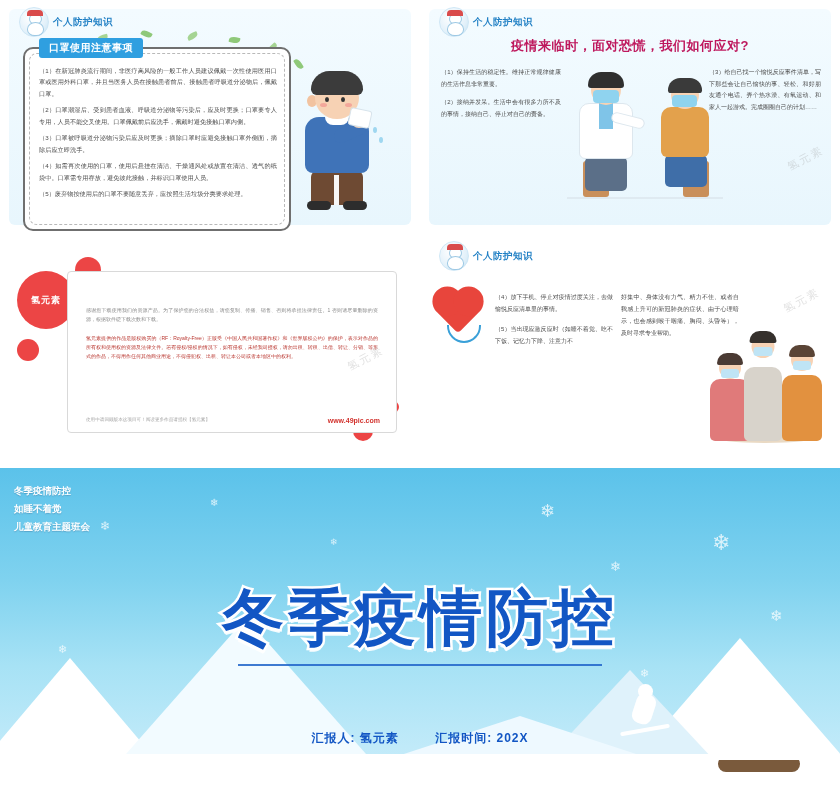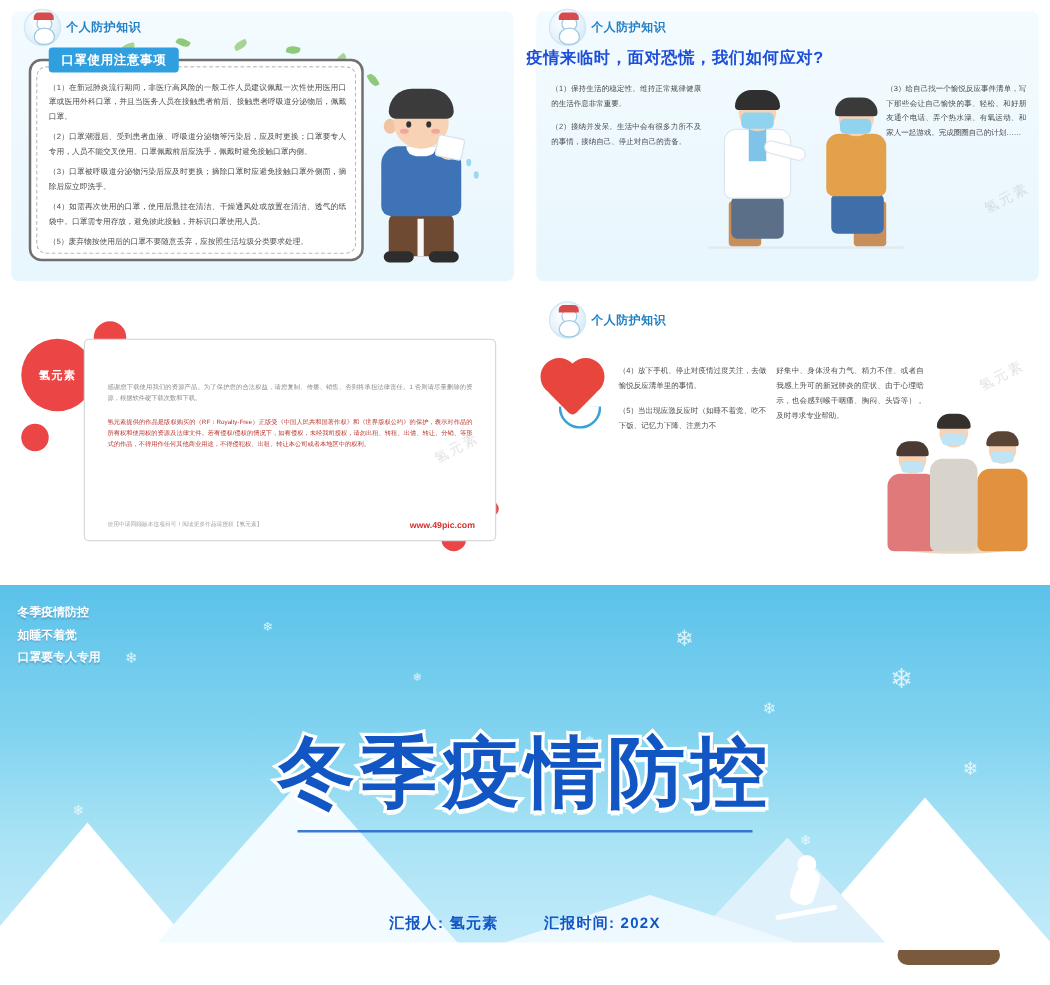--- a/index.html
+++ b/index.html
@@ -80,21 +80,21 @@
     font-weight: bold;
     color: #1f7fc4;
     letter-spacing: .5px;
     white-space: nowrap;
   }
 
   
   .note-card {
     position: absolute;
     left: 22px; top: 46px;
-    width: 268px; height: 162px;
+    width: 268px; height: 184px;
     background: #ffffff;
     border: 2px solid #6f6f6f;
     border-radius: 10px;
   }
   .note-card:before {
     content: "";
     position: absolute;
     left: 4px; top: 4px; right: 4px; bottom: 4px;
     border: 1px dashed #b9b9b9;
     border-radius: 8px;
@@ -151,23 +151,24 @@
   .boy .legs { position:absolute; left:22px; top:100px; width:52px; height:34px; background:#6e4a33; border-radius:6px 6px 4px 4px; }
   .boy .legs:after{ content:""; position:absolute; left:23px; top:4px; width:5px; height:30px; background:#f7f7f7; }
   .boy .shoe { position:absolute; top:130px; width:24px; height:9px; border-radius:5px; background:#2d2d2d; }
   .boy .shoe.l{ left:18px; } .boy .shoe.r{ left:54px; }
   .drop { position:absolute; width:4px; height:6px; border-radius:50% 50% 50% 50%; background:#9fd7f0; }
 
   
   .s2-title {
     position: absolute;
     left: 0; right: 0; top: 36px;
+    text-align: center;
     font-size: 13px;
     font-weight: bold;
-    color: #1d4ed8;
+    color: #be185d;
     letter-spacing: .5px;
   }
   .s2-col {
     position: absolute;
     font-size: 6px;
     line-height: 1.95;
     color: #4b4b4b;
     text-align: justify;
   }
   .s2-col.left  { left: 20px;  top: 66px; width: 120px; }
@@ -581,21 +582,21 @@
     <div class="skier">
       <div class="s-ski"></div>
       <div class="s-body"></div>
       <div class="s-head"></div>
     </div>
     <div class="log"></div>
 
     <div class="cover-tags">
       <div>冬季疫情防控</div>
       <div>如睡不着觉</div>
-      <div>口罩要专人专用</div>
+      <div>儿童教育主题班会</div>
     </div>
 
     <div class="cover-title">冬季疫情防控</div>
     <div class="cover-rule"></div>
 
     <div class="cover-meta">
       <span>汇报人: 氢元素</span>
       <span>汇报时间: 202X</span>
     </div>
   </div>

